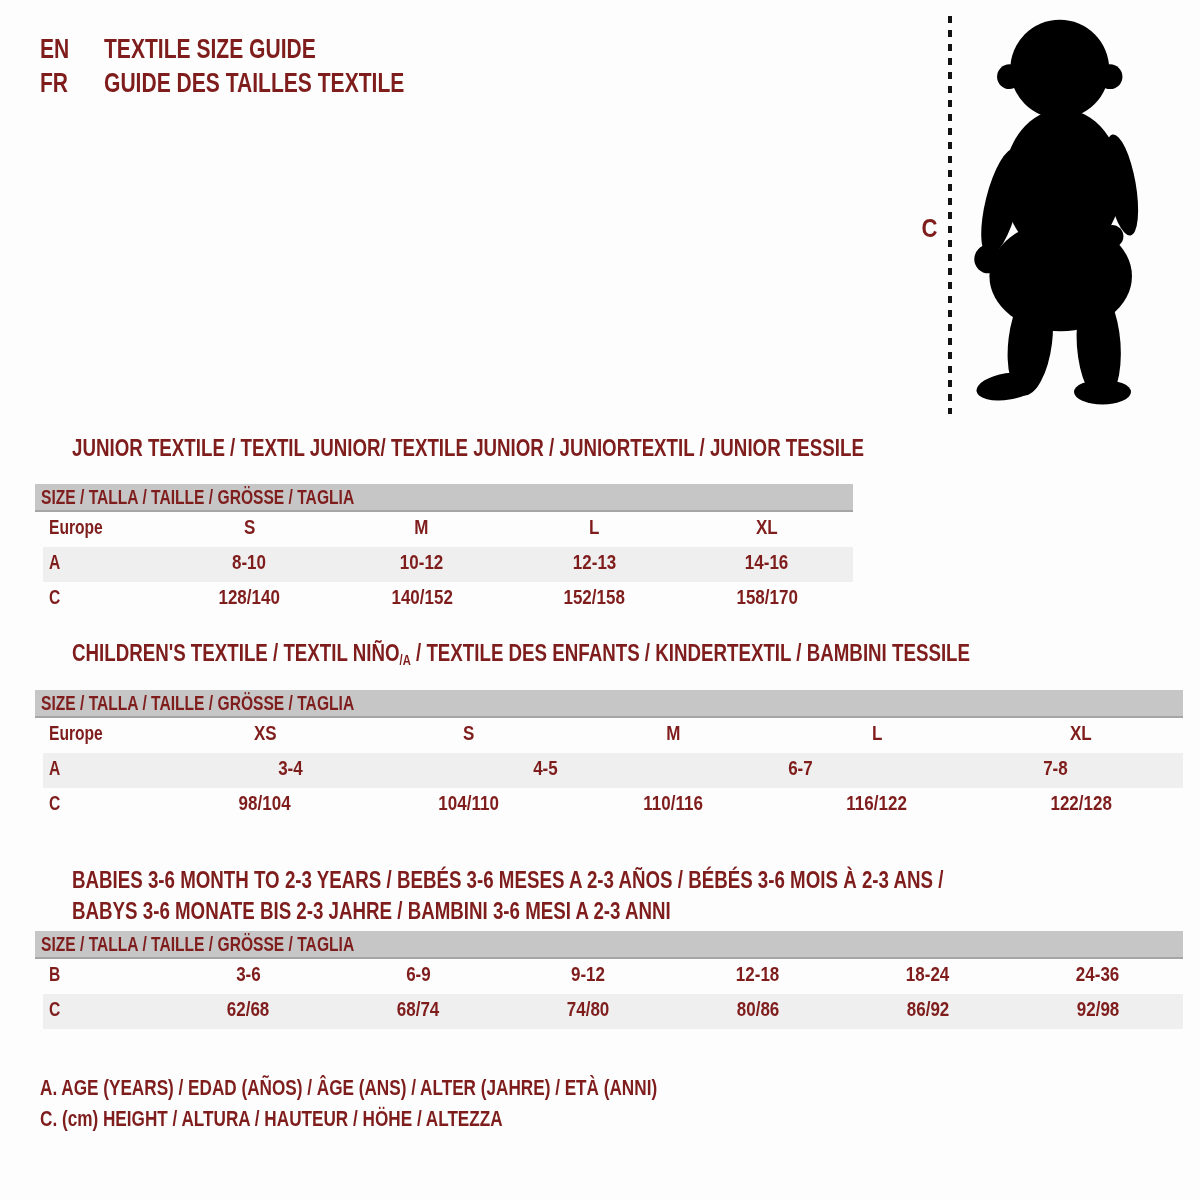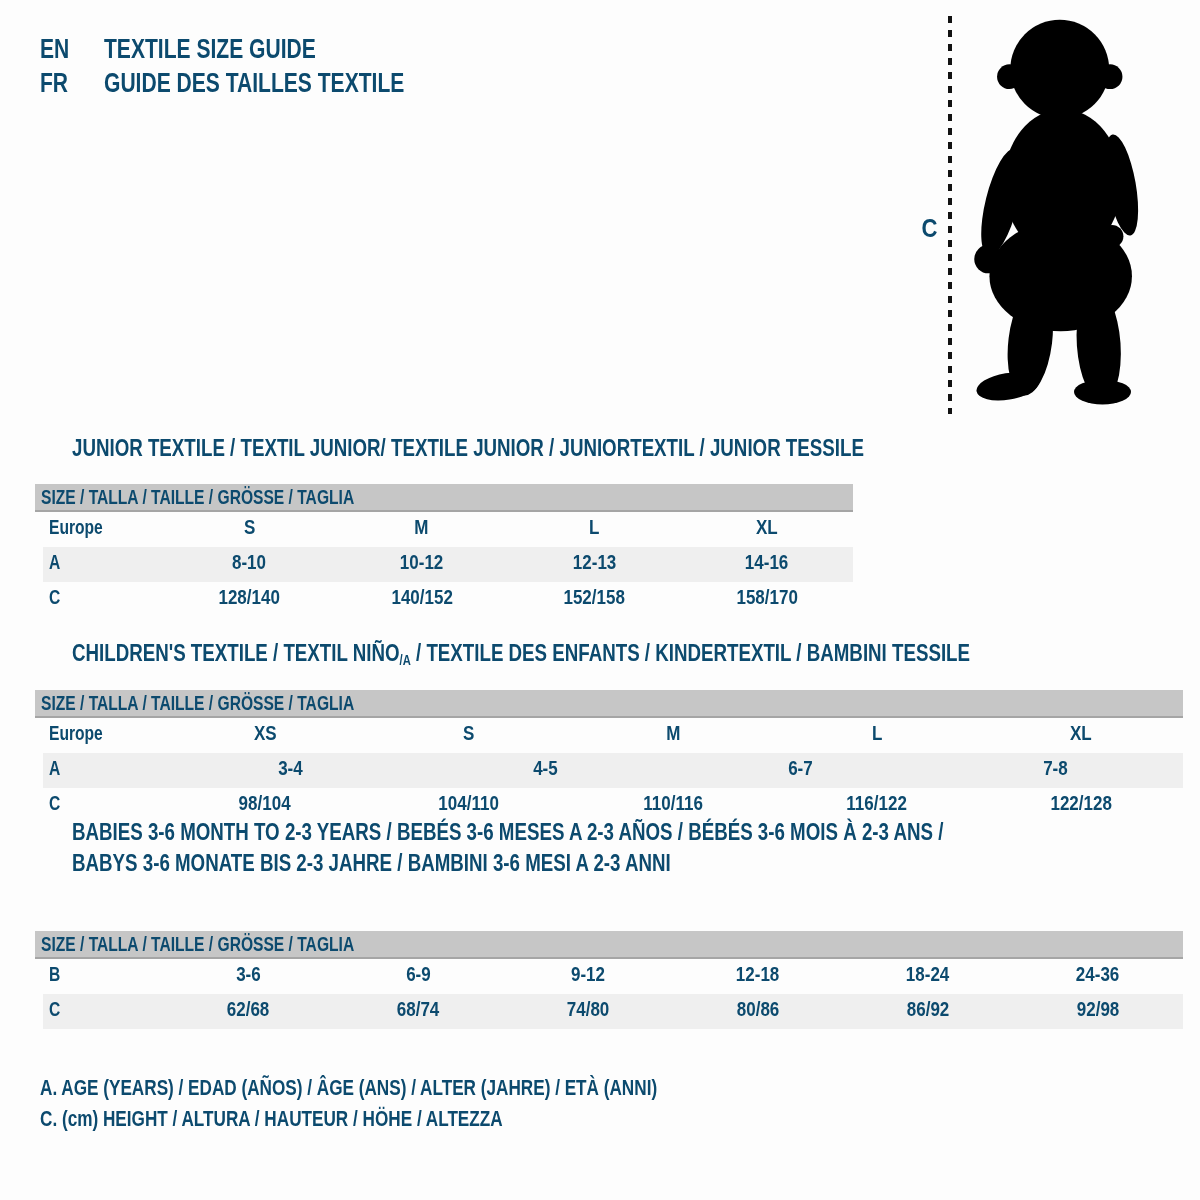--- a/index.html
+++ b/index.html
@@ -1,37 +1,37 @@
 <!DOCTYPE html>
 <html><head>
 <meta charset="utf-8">
 <style>
   html,body{margin:0;padding:0;background:#fff;}
   .page{
     position:relative;width:1200px;height:1200px;background:#fdfdfd;
-    font-family:"Liberation Sans",sans-serif;font-weight:bold;color:#0c4a6e;
+    font-family:"Liberation Sans",sans-serif;font-weight:bold;color:#7f1d1d;
     overflow:hidden;
   }
   .cond-l{display:inline-block;transform:scaleX(0.78);transform-origin:0 50%;white-space:nowrap;}
   .cond-c{display:inline-block;transform:scaleX(0.85);transform-origin:50% 50%;white-space:nowrap;}
 
   
   .lang-block{position:absolute;left:40px;top:32px;}
   .lang-row{display:flex;height:34px;line-height:34px;font-size:27px;}
   .lang-code{width:64px;}
 
   
   .figure-svg{position:absolute;left:940px;top:12px;}
   .c-label{position:absolute;left:920px;top:213px;font-size:26px;line-height:30px;}
 
   
   .sec-title{position:absolute;left:40px;font-size:24px;line-height:31px;margin-left:32px;}
   .t-junior{top:432px;}
   .t-children{top:637px;}
-  .t-babies{top:816px;}
+  .t-babies{top:864px;}
   .title-sub{font-size:0.60em;vertical-align:-0.30em;}
 
   
   .size-table{position:absolute;left:35px;}
   .tbl-junior{top:484px;width:818px;}
   .tbl-children{top:690px;width:1148px;}
   .tbl-babies{top:931px;width:1148px;}
   .st-header{height:28px;line-height:26px;background:#c6c6c6;border-bottom:2px solid #a5a5a5;
              padding-left:6px;font-size:20px;box-sizing:border-box;}
   .st-row{display:flex;height:35px;line-height:31px;font-size:20px;margin-left:8px;}

